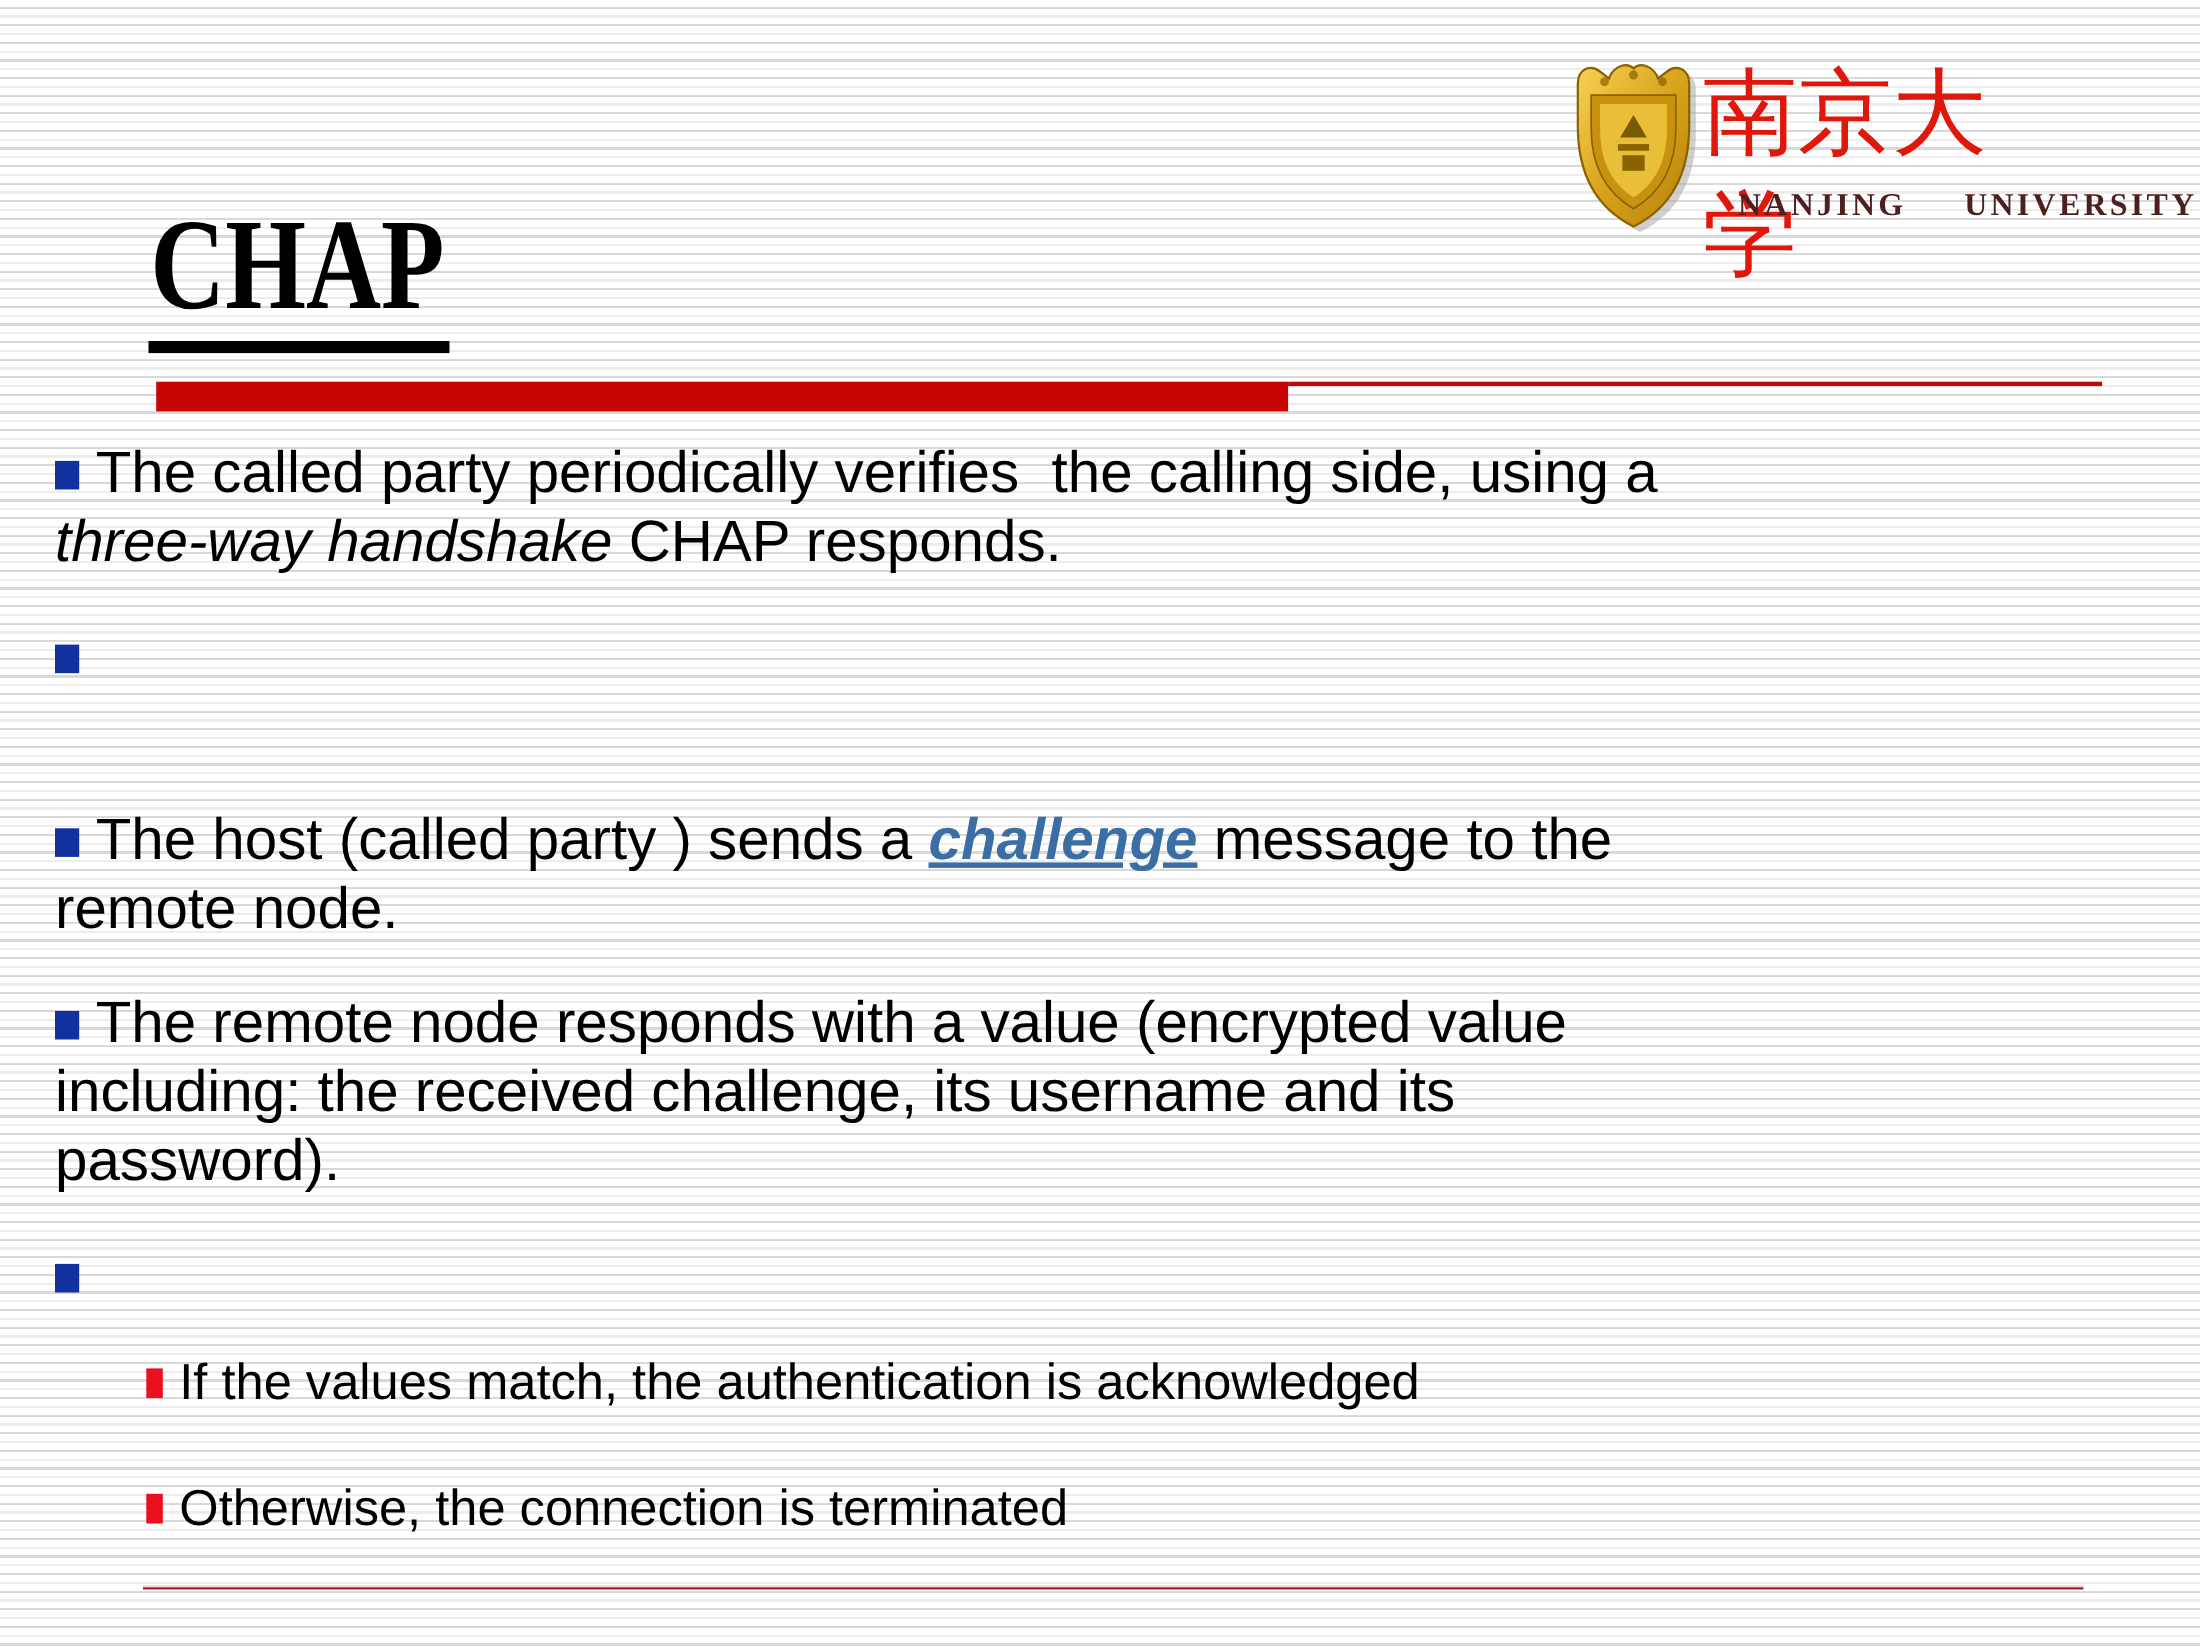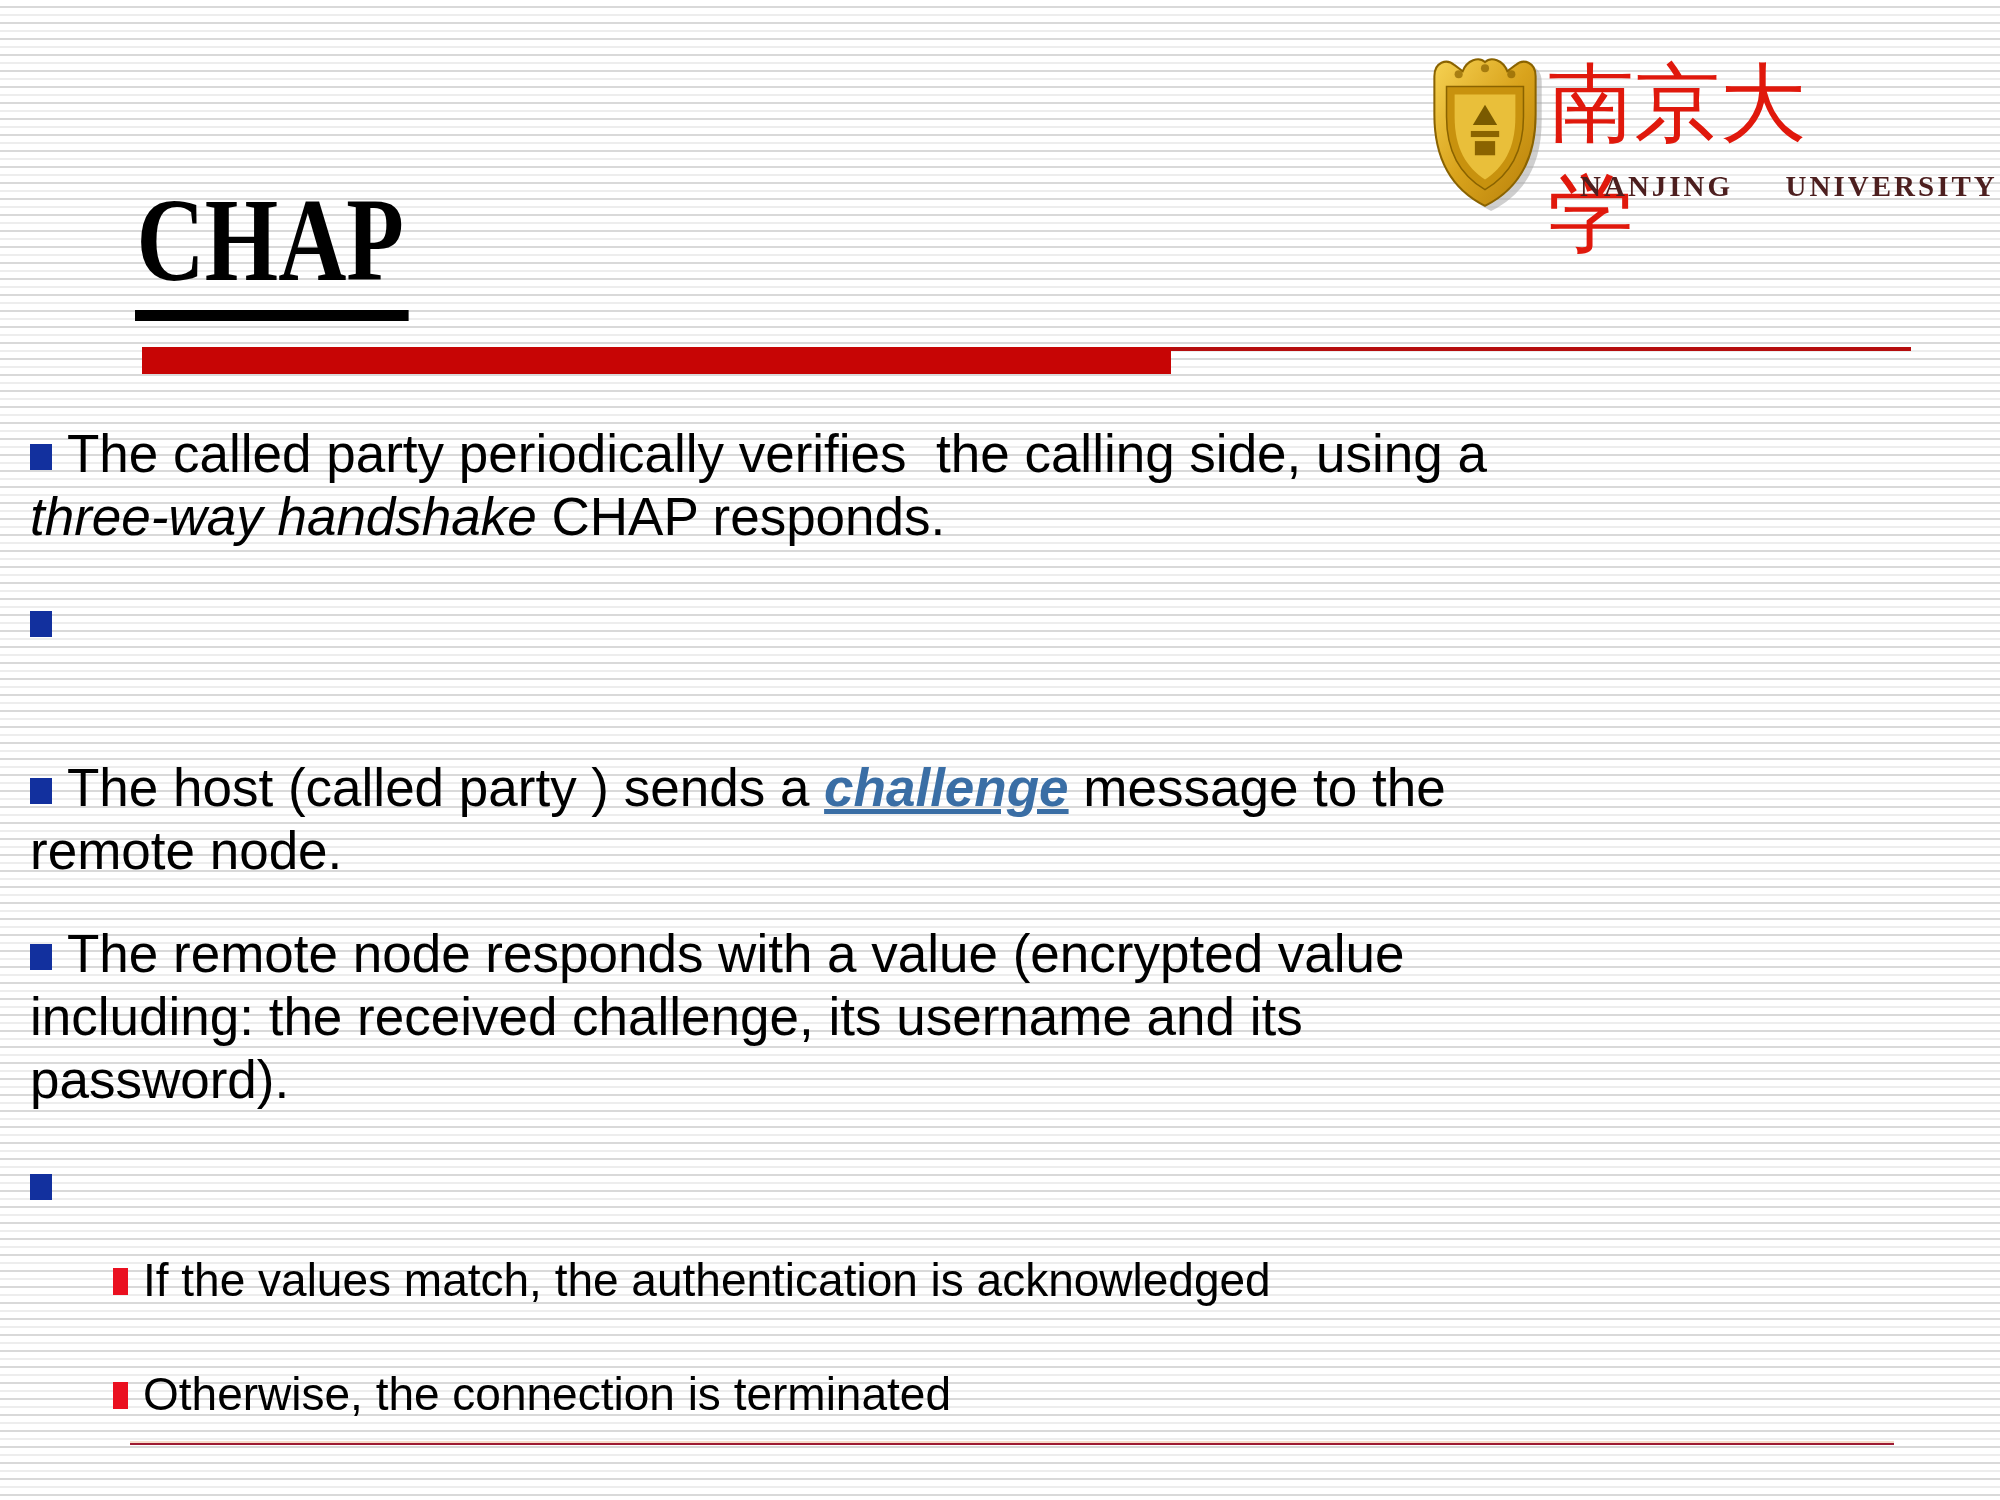--- a/index.html
+++ b/index.html
@@ -58,24 +58,23 @@
     position:absolute;left:142px;top:122px;
     font-family:"Liberation Serif", serif;
     font-weight:bold;font-size:29px;
     letter-spacing:3px;word-spacing:16px;
     color:#4d1f1f;
     white-space:pre;
     margin-left:18px;
   }
   
   .bullet{
-    position:absolute;left:30px;width:1915px;
+    position:absolute;left:50px;width:1915px;
     color:#000;
     white-space:pre-wrap;
-    margin-top:24px;
   }
   .bullet.lvl1{font-size:53px;line-height:63px;}
   .bullet.lvl2{font-size:46px;line-height:56px;padding-left:83px;}
   .sq{
     display:inline-block;
     vertical-align:baseline;
     margin-right:15px;
   }
   .sq.blue{width:22px;height:26px;background:#12309e;margin-bottom:2px;}
   .sq.red{width:15px;height:27px;background:#ea1020;margin-bottom:1px;}

